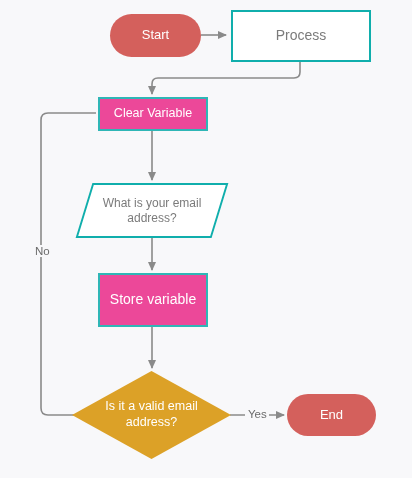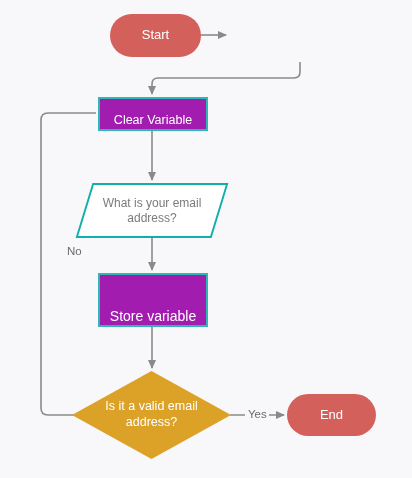--- a/index.html
+++ b/index.html
@@ -52,25 +52,24 @@
   
   .node-process {
     background: #ffffff;
     border: 2px solid #10aeac;
     color: #7b7b7b;
     font-size: 14px;
   }
 
   
   .node-action {
-    background: #a21caf;
+    background: #ec4899;
     border: 2px solid #2fb6b6;
     color: #ffffff;
     font-size: 12.5px;
-    align-items: flex-end;
   }
 
   
   .node-io {
     color: #7b7b7b;
     font-size: 12px;
   }
   .node-io .io-skew {
     position: absolute;
     left: 0;
@@ -139,20 +138,23 @@
 
     <path d="M230,415 L245,415 M266,415 L284,415" fill="none" stroke="#8a8a8a" stroke-width="1.6" marker-end="url(#arrowhead)"></path>
 
     <path d="M74,415 L48,415 Q41,415 41,408 L41,120 Q41,113 48,113 L96,113" fill="none" stroke="#8a8a8a" stroke-width="1.6"></path>
   </svg>
 
   <div class="node node-terminator" style="left:110px; top:14px; width:91px; height:43px;">
     <span class="node-label">Start</span>
   </div>
 
+  <div class="node node-process" style="left:231px; top:10px; width:140px; height:52px;">
+    <span class="node-label">Process</span>
+  </div>
 
   <div class="node node-action" style="left:98px; top:97px; width:110px; height:34px;">
     <span class="node-label">Clear Variable</span>
   </div>
 
   <div class="node node-action" style="left:98px; top:273px; width:110px; height:54px; font-size:14px;">
     <span class="node-label">Store variable</span>
   </div>
 
   <div class="node node-io" style="left:84px; top:183px; width:136px; height:55px;">
@@ -164,15 +166,15 @@
     <span class="node-label">End</span>
   </div>
 
   <div class="node node-decision" style="left:72px; top:371px; width:159px; height:88px;">
     <span class="diamond-bg" style="clip-path: polygon(50% 0%, 100% 50%, 50% 100%, 0% 50%);"></span>
     <span class="node-label" style="padding:0 18px;">Is it a valid email address?</span>
   </div>
 
   <div class="edge-label" style="left:246px; top:408px;text-align:center;">Yes</div>
 
-  <div class="edge-label" style="left:33px; top:245px;margin-left:32px;">No</div>
+  <div class="edge-label" style="left:33px; top:245px;">No</div>
 
 </div>
 
 </body></html>

